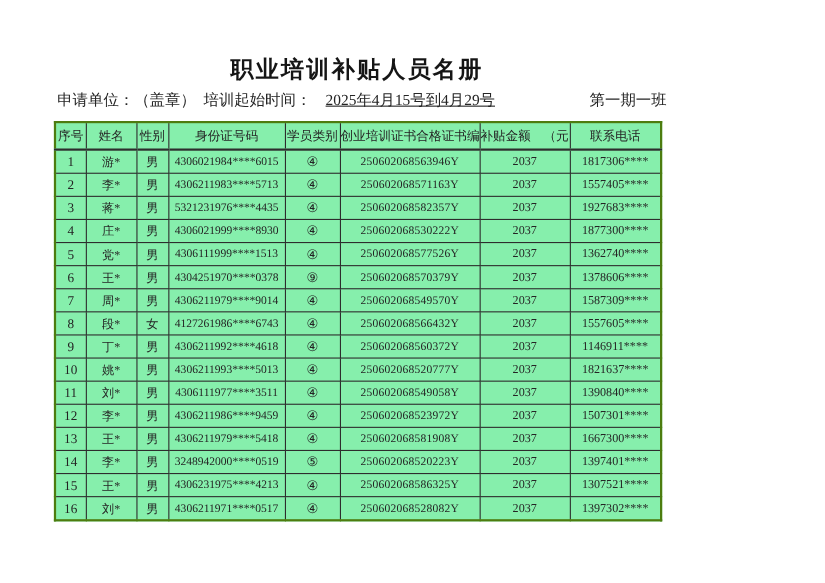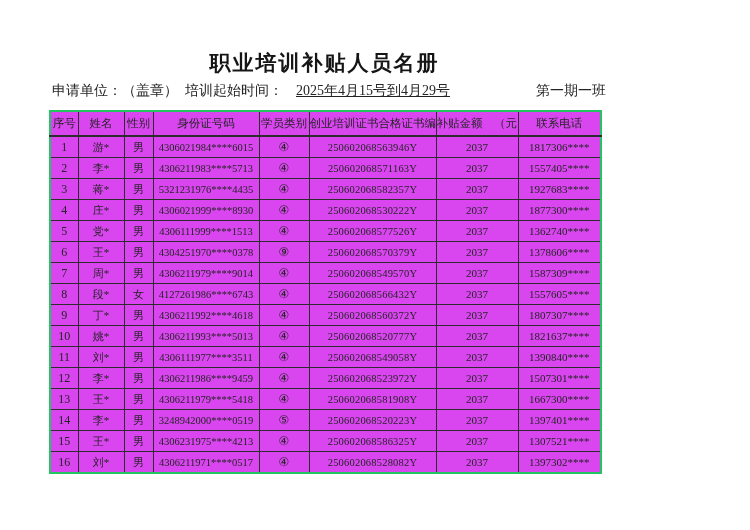--- a/index.html
+++ b/index.html
@@ -16,22 +16,22 @@
   }
   .meta-row{position:absolute;top:82px;left:0;width:750px;height:16px;font-size:14px;color:#242424;}
   .meta-row span{position:absolute;white-space:nowrap;}
   .m-unit{left:52px;}
   .m-time-label{left:165px;margin-left:20px;}
   .m-time-value{left:296px;text-decoration:underline;}
   .m-session{left:536px;}
   table.roster{
     position:absolute;top:110px;left:49px;width:551px;
     border-collapse:collapse;table-layout:fixed;
-    border:2px solid #22c55e;
-    background:#d946ef;
+    border:2px solid #4d7c0f;
+    background:#86efac;
   }
   th,td{
     border:1px solid #2d2d2d;
     text-align:center;vertical-align:middle;
     padding:0;margin:0;white-space:nowrap;overflow:hidden;
     color:#242424;
   }
   th{height:23px;font-weight:normal;font-size:11.5px;border-bottom-width:2px;}
   td{height:20px;font-size:11px;}
   td.c-no{font-size:12px;}
@@ -158,21 +158,21 @@
           <td class="c-phone">1557605****</td>
         </tr>
         <tr>
           <td class="c-no">9</td>
           <td class="c-name">丁*</td>
           <td class="c-gender">男</td>
           <td class="c-id_number">4306211992****4618</td>
           <td class="c-category">④</td>
           <td class="c-certificate_no">250602068560372Y</td>
           <td class="c-subsidy_amount">2037</td>
-          <td class="c-phone">1807307****</td>
+          <td class="c-phone">1146911****</td>
         </tr>
         <tr>
           <td class="c-no">10</td>
           <td class="c-name">姚*</td>
           <td class="c-gender">男</td>
           <td class="c-id_number">4306211993****5013</td>
           <td class="c-category">④</td>
           <td class="c-certificate_no">250602068520777Y</td>
           <td class="c-subsidy_amount">2037</td>
           <td class="c-phone">1821637****</td>

